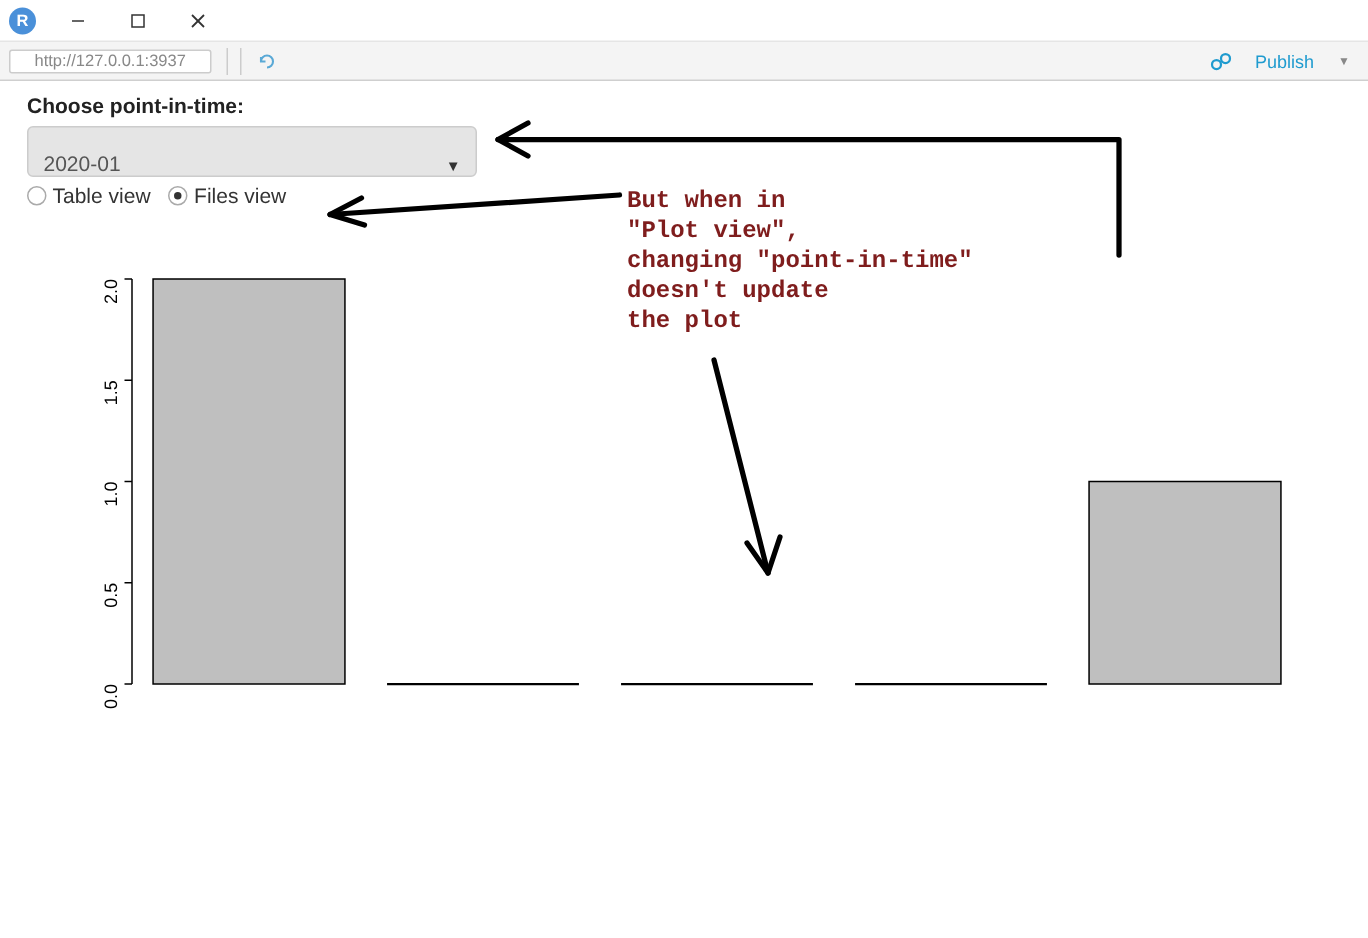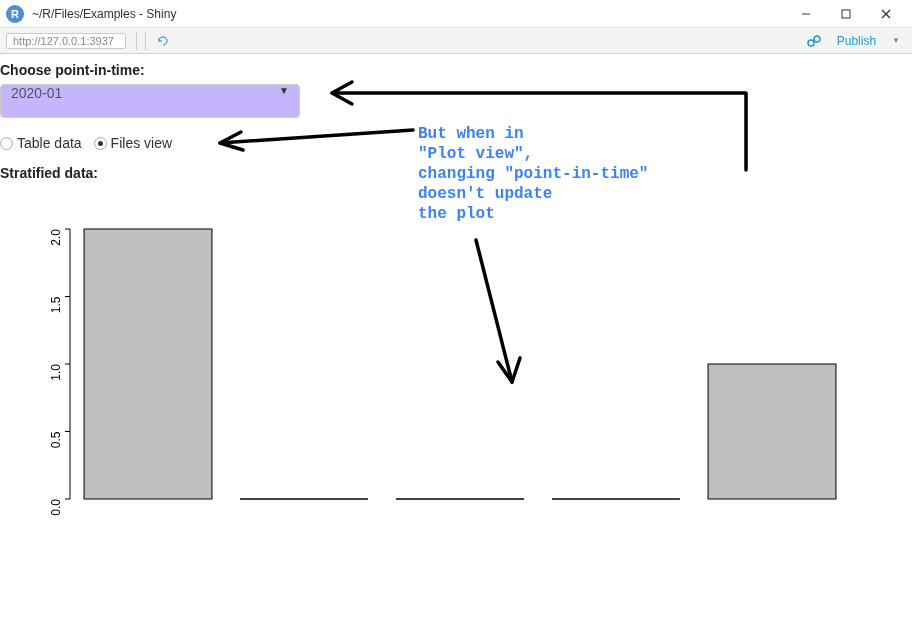--- a/index.html
+++ b/index.html
@@ -40,43 +40,43 @@
       border-bottom: 1px solid #cfcfcf;
       display: flex; align-items: center;
       padding: 0 6px;
       font-size: 12px;
       color: #555;
     }
     .toolbar .url {
       background: #fff;
       border: 1px solid #ccc;
       border-radius: 2px;
-      padding: 1px 6px;
+      padding: 1px 16px;
       color: #888;
       font-size: 11px;
       min-width: 120px;
       margin-right: 6px;
     }
     .toolbar .tb-btn {
       display: flex; align-items: center;
       padding: 0 6px;
       height: 22px;
       gap: 4px;
     }
     .toolbar .sep { width:1px; height:18px; background:#ccc; margin:0 4px; }
     .toolbar .spacer { flex:1; }
     .toolbar .publish { color:#1f9bcf; display:flex; align-items:center; gap:16px; padding:0 6px;}
-    .content { padding: 8px 14px 0 0; }
+    .content { padding: 8px 14px 0 18px; }
     .lbl { font-weight: bold; font-size: 14px; color:#222; margin-bottom:6px; display:block;}
     .select {
       width: 300px; height: 34px;
       border: 1px solid #ccc; border-radius:4px;
-      display:flex; align-items:flex-start; justify-content:space-between;
-      padding:0 10px; background:#c4b5fd; color:#555;
-      margin-bottom: 17px;
+      display:flex; align-items:flex-end; justify-content:space-between;
+      padding:0 10px; background:#e5e5e5; color:#555;
+      margin-bottom: 4px;
       font-size:14px;
     }
     .select .caret { font-size:10px; color:#333;}
     .radios { display:flex; gap:12px; align-items:center; margin-bottom:14px; font-size:14px; color:#333;}
     .radio { display:flex; align-items:center; gap:4px;}
     .radio .dot {
       width:13px; height:13px; border-radius:50%;
       border:1px solid #aaa; background:#fff; position:relative;
     }
     .radio.selected .dot::after{
@@ -89,31 +89,30 @@
       margin-top: 18px;
     }
     .annotation-layer {
       position:absolute; inset:0; z-index:5; pointer-events:none;
     }
     .annot-text {
       position:absolute;
       font-family: "Courier New", monospace;
       font-size:16px;
       font-weight:bold;
-      color:#3b82f6;
+      color:#7f1d1d;
       line-height:1.25;
       white-space:pre;
     }
   </style>
 </head>
 <body>
 
 <div class="titlebar">
   <div class="app-icon">R</div>
-  <div class="title">~/R/Files/Examples - Shiny</div>
   <div class="winbtn">
     <svg width="10" height="10">
         <line x1="1" y1="5" x2="9" y2="5" stroke="#333" stroke-width="1"></line>
       </svg>
   </div>
   <div class="winbtn">
     <svg width="10" height="10">
         <rect x="1" y="1" width="8" height="8" fill="none" stroke="#333" stroke-width="1"></rect>
       </svg>
   </div>
@@ -149,29 +148,28 @@
 <div class="content">
   <label class="lbl">Choose point-in-time:</label>
   <div class="select">
     <span>2020-01</span>
     <span class="caret">▼</span>
   </div>
 
   <div class="radios">
     <div class="radio">
       <span class="dot"></span>
-      <span>Table data</span>
+      <span>Table view</span>
     </div>
     <div class="radio selected">
       <span class="dot"></span>
       <span>Files view</span>
     </div>
   </div>
 
-  <label class="lbl">Stratified data:</label>
 
   <div class="plot-area">
     <svg id="chart-svg" width="870" height="340">
         <line x1="70" y1="30" x2="70" y2="300" stroke="#000" stroke-width="1"></line>
         <line x1="65" y1="300" x2="70" y2="300" stroke="#000"></line>
         <text x="56" y="304" text-anchor="end" font-size="12" font-family="Arial" transform="rotate(-90 56 300)">0.0</text>
         <line x1="65" y1="232.5" x2="70" y2="232.5" stroke="#000"></line>
         <text x="56" y="236.5" text-anchor="end" font-size="12" font-family="Arial" transform="rotate(-90 56 232.5)">0.5</text>
         <line x1="65" y1="165" x2="70" y2="165" stroke="#000"></line>
         <text x="56" y="169" text-anchor="end" font-size="12" font-family="Arial" transform="rotate(-90 56 165)">1.0</text>

